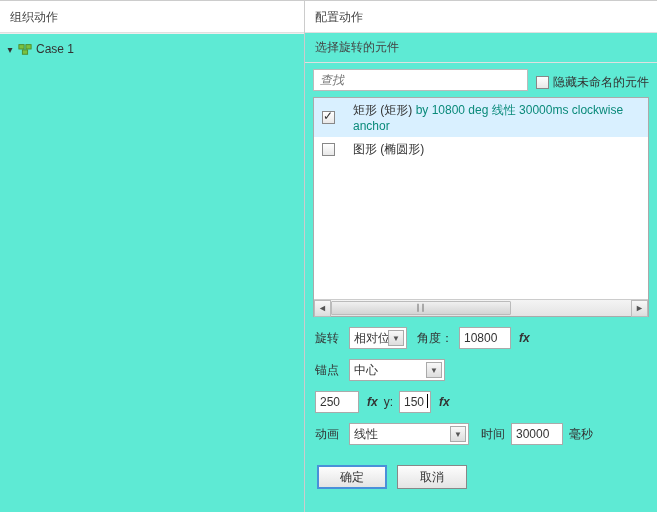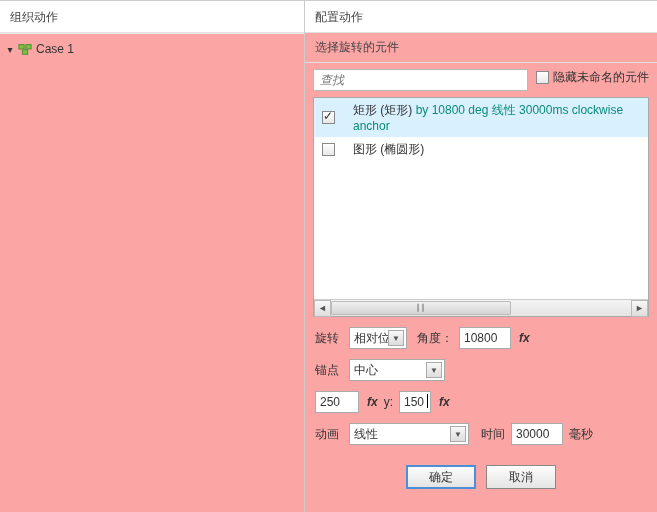--- a/index.html
+++ b/index.html
@@ -1,33 +1,33 @@
 <!DOCTYPE html>
 <html><head>
 <meta charset="utf-8">
 <style>
 *{box-sizing:border-box;margin:0;padding:0;font-family:"Microsoft YaHei",Arial,sans-serif;font-size:12px;color:#333}
 body{background:#f0f0f0;width:657px;height:512px;overflow:hidden}
-.container{display:flex;height:100%;background:#fca5a5}
+.container{display:flex;height:100%;background:#5eead4}
 .left-panel{width:305px;border-right:1px solid #ccc;display:flex;flex-direction:column}
 .right-panel{flex:1;display:flex;flex-direction:column;padding-bottom:8px}
 .panel-header{padding:8px 10px 6px;font-size:12px;color:#444;background:#fff;border-bottom:1px solid #e0e0e0}
 .left-header{border-top:1px solid #ccc}
 .right-header{border-top:1px solid #ccc}
 .tree{padding:6px 4px;flex:1;overflow:auto;border-top:1px solid #eee}
 .tree-row{display:flex;align-items:center;padding:2px 0}
 .tree-toggle{width:12px;text-align:center;color:#333;margin-right:2px;font-size:10px}
 .case-icon{width:14px;height:14px;margin-right:4px}
 .case-label{color:#333}
 .action-row{display:flex;align-items:flex-start;padding:3px 4px 3px 28px;background:#e0f3f0}
 .bolt{width:14px;height:14px;margin-right:4px;flex-shrink:0;margin-top:1px}
 .action-text{color:#0a8a7a;line-height:15px}
 .action-text .black{color:#333}
 .sub-header{padding:6px 10px;color:#444;border-bottom:1px solid #e0e0e0}
-.search-row{display:flex;align-items:flex-start;padding:6px 8px;gap:8px}
+.search-row{display:flex;align-items:flex-end;padding:6px 8px;gap:8px}
 .search-input{flex:1;height:22px;border:1px solid #bbb;padding:0 6px;color:#888;font-style:italic;background:#fff}
 .hide-row{display:flex;align-items:center;gap:4px}
 .cb{width:13px;height:13px;border:1px solid #888;background:linear-gradient(#fff,#e8e8e8);position:relative;flex-shrink:0}
 .cb.checked::after{content:"✓";position:absolute;left:0;top:-3px;font-size:12px;color:#333}
 .list-box{margin:0 8px;border:1px solid #aaa;height:220px;background:#fff;display:flex;flex-direction:column}
 .list-body{flex:1;overflow:hidden}
 .list-item{display:flex;align-items:center;padding:4px 8px;gap:18px}
 .list-item.selected{background:#d9f0ff}
 .list-item .green{color:#0a8a7a}
 .list-scroll{height:17px;border-top:1px solid #ccc;background:linear-gradient(#f4f4f4,#e4e4e4);display:flex;align-items:center}
@@ -37,21 +37,21 @@
 .scroll-grip{font-size:8px;letter-spacing:1px;color:#888}
 .form{padding:10px 10px 4px}
 .form-row{display:flex;align-items:center;margin-bottom:10px;gap:6px}
 .form-label{min-width:28px}
 .select{height:22px;border:1px solid #aaa;background:#fff;display:flex;align-items:center;padding:0 4px;position:relative}
 .select-arrow{position:absolute;right:2px;top:2px;width:16px;height:16px;border:1px solid #aaa;background:linear-gradient(#f8f8f8,#ddd);display:flex;align-items:center;justify-content:center;font-size:8px;color:#555}
 .text-input{height:22px;border:1px solid #aaa;background:#fff;padding:0 4px;text-align:left}
 .fx{font-style:italic;font-weight:bold;color:#333;margin-left:2px}
 .radio{width:13px;height:13px;border:1px solid #888;border-radius:50%;background:#fff;position:relative;flex-shrink:0}
 .radio.checked::after{content:"";position:absolute;left:2px;top:2px;width:7px;height:7px;border-radius:50%;background:#4a90d9}
-.buttons{display:flex;justify-content:center;gap:10px;padding:6px 12px}
+.buttons{display:flex;justify-content:flex-start;gap:10px;padding:6px 12px}
 .btn{height:24px;width:70px;border:1px solid #888;background:linear-gradient(#fdfdfd,#e4e4e4);display:flex;align-items:center;justify-content:center}
 .btn.primary{border:2px solid #4a90d9}
 .y-input-wrap{position:relative;display:inline-block}
 .caret{position:absolute;right:3px;top:3px;width:1px;height:14px;background:#000;animation:blink 1s step-end infinite}
 @keyframes blink{50%{opacity:0}}
 </style>
 </head>
 <body>
 
 <div class="container">

